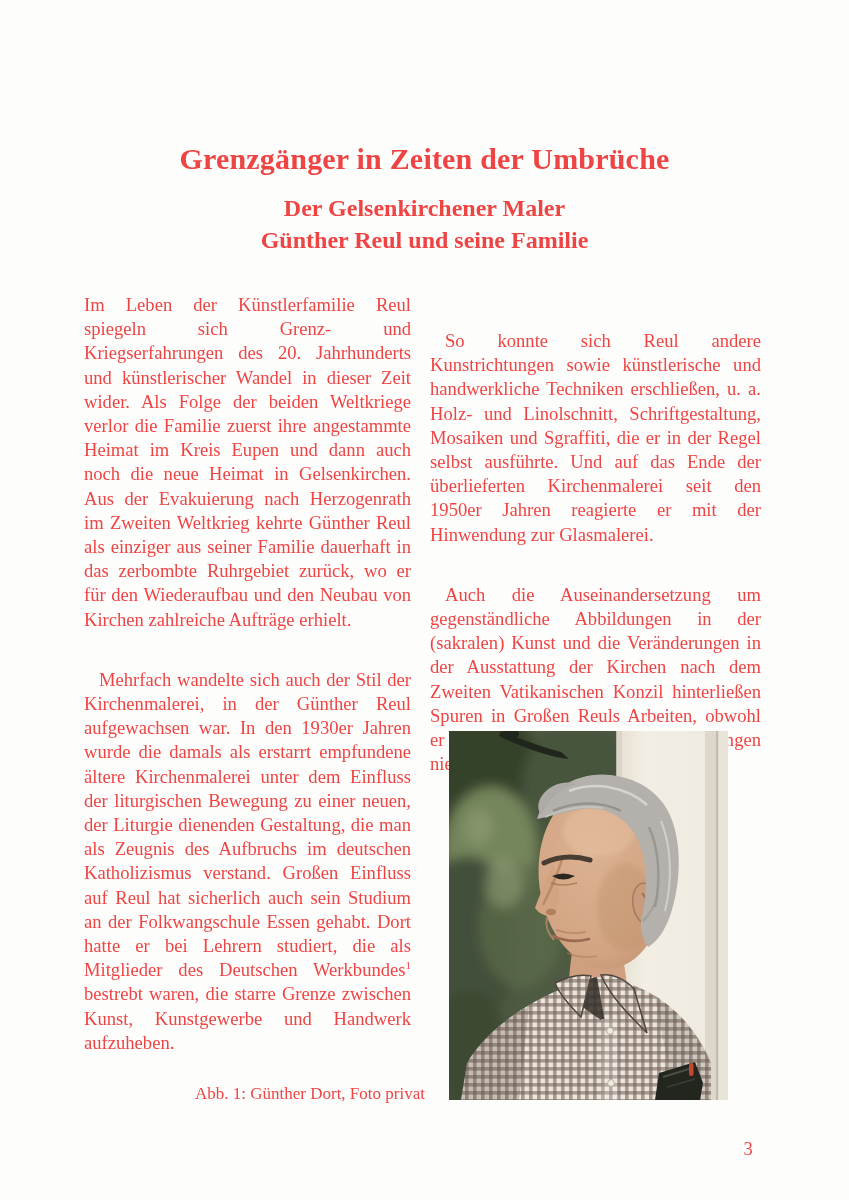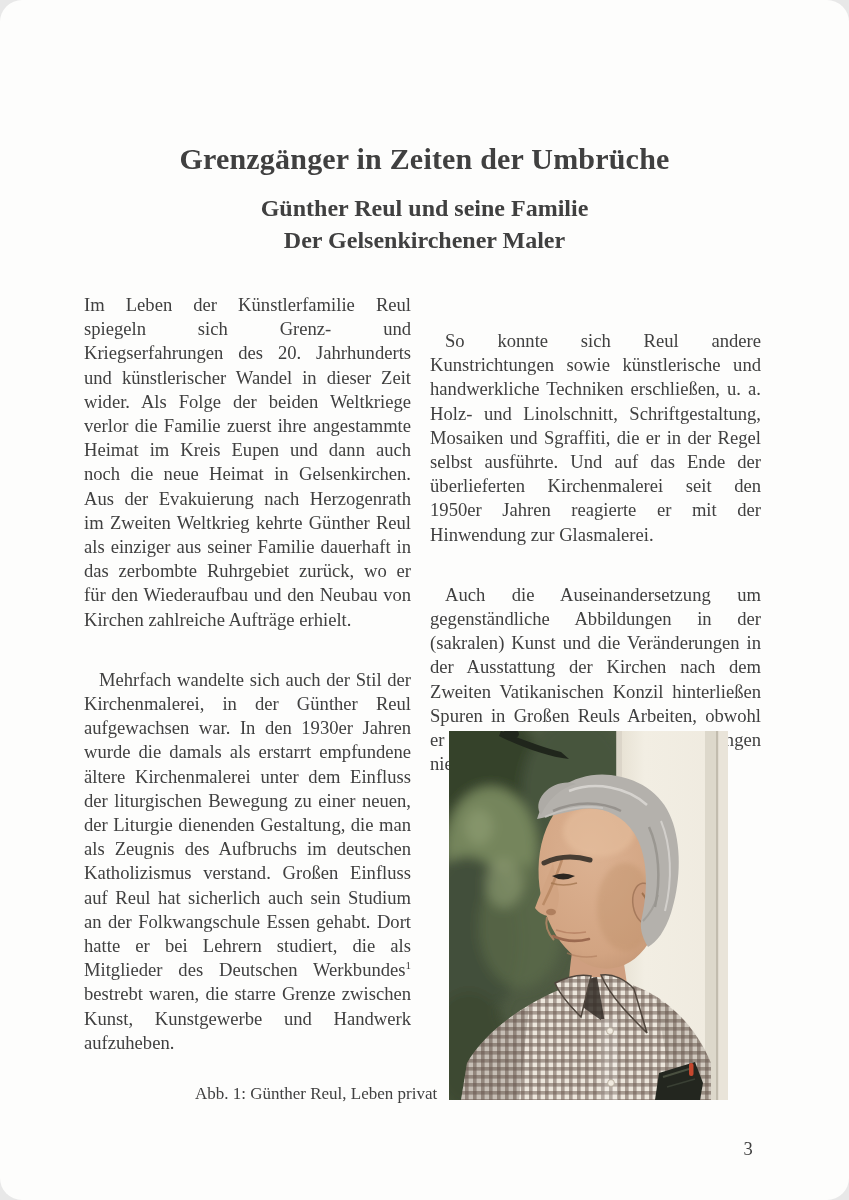--- a/index.html
+++ b/index.html
@@ -1,24 +1,23 @@
 <!DOCTYPE html>
 <html lang="de"><head>
 <meta charset="utf-8">
 <style>
   html, body { margin: 0; padding: 0; background: #e8e8e8; }
   .sheet {
     position: relative;
     width: 849px; height: 1200px;
     margin: 0 auto;
     background: #fdfdfc;
-    color: #404040;
+    color: #ef4444;
     font-family: "Liberation Serif", "DejaVu Serif", serif;
     overflow: hidden;
-    border-radius: 22px;
   }
   .titleblock {
     position: absolute; left: 0; top: 141px; width: 849px;
     text-align: center;
   }
   .titleblock h1 {
     margin: 0; font-size: 30px; line-height: 36px; font-weight: 700;
     letter-spacing: 0.2px;
   }
   .subtitle {
@@ -51,22 +50,22 @@
   }
 </style>
 </head>
 <body>
 
 <div class="sheet">
 
   <div class="titleblock">
     <h1>Grenzgänger in Zeiten der Umbrüche</h1>
     <div class="subtitle">
+      <div>Der Gelsenkirchener Maler</div>
       <div>Günther Reul und seine Familie</div>
-      <div>Der Gelsenkirchener Maler</div>
     </div>
   </div>
 
   <div class="columns">
     <div class="col left" lang="de">
       <p>Im Leben der Künstlerfamilie Reul spiegeln sich Grenz- und Kriegserfahrungen des 20. Jahrhunderts und künstlerischer Wandel in dieser Zeit wider. Als Folge der beiden Weltkriege verlor die Familie zuerst ihre angestammte Heimat im Kreis Eupen und dann auch noch die neue Heimat in Gelsenkirchen. Aus der Evakuierung nach Herzogenrath im Zweiten Weltkrieg kehrte Günther Reul als einziger aus seiner Familie dauerhaft in das zerbombte Ruhrgebiet zurück, wo er für den Wiederaufbau und den Neubau von Kirchen zahlreiche Aufträge erhielt.</p>
       <p class="indent"><span>Mehrfach wandelte sich auch der Stil der Kirchenmalerei, in der Günther Reul aufgewachsen war. In den 1930er Jahren wurde die damals als erstarrt empfundene ältere Kirchenmalerei unter dem Einfluss der liturgischen Bewegung zu einer neuen, der Liturgie dienenden Gestaltung, die man als Zeugnis des Aufbruchs im deutschen Katholizismus verstand. Großen Einfluss auf Reul hat sicherlich auch sein Studium an der Folkwangschule Essen gehabt. Dort hatte er bei Lehrern studiert, die als Mitglieder des Deutschen Werkbundes</span><sup class="fn">1</sup><span> bestrebt waren, die starre Grenze zwischen Kunst, Kunstgewerbe und Handwerk aufzuheben.</span></p>
     </div>
     <div class="col right" lang="de">
       <p class="indent">So konnte sich Reul andere Kunstrichtungen sowie künstlerische und handwerkliche Techniken erschließen, u. a. Holz- und Linolschnitt, Schriftgestaltung, Mosaiken und Sgraffiti, die er in der Regel selbst ausführte. Und auf das Ende der überlieferten Kirchenmalerei seit den 1950er Jahren reagierte er mit der Hinwendung zur Glasmalerei.</p>
@@ -169,17 +168,17 @@
         <path d="M 104,80 C 126,70 152,70 172,80" stroke="#8e8b86" stroke-width="2.5" fill="none" opacity="0.8"></path>
         <path d="M 120,60 C 146,50 178,56 198,74" stroke="#d9d7d3" stroke-width="2.5" fill="none" opacity="0.9"></path>
         <path d="M 200,96 C 210,118 212,148 206,176" stroke="#8e8b86" stroke-width="2.5" fill="none" opacity="0.7"></path>
         <path d="M 212,90 C 222,114 224,148 216,180" stroke="#d9d7d3" stroke-width="2" fill="none" opacity="0.8"></path>
         <path d="M 96,86 C 112,78 134,74 154,77" stroke="#c9c7c3" stroke-width="2" fill="none" opacity="0.8"></path>
         <path d="M 194,190 C 200,184 206,174 209,164" stroke="#9a9792" stroke-width="2" fill="none" opacity="0.7"></path>
       </g>
     </svg>
   </div>
 
-  <div class="caption">Abb. 1: Günther Reul, Leben privat</div>
+  <div class="caption">Abb. 1: Günther Dort, Foto privat</div>
 
   <div class="pagenum">3</div>
 
 </div>
 
 </body></html>

